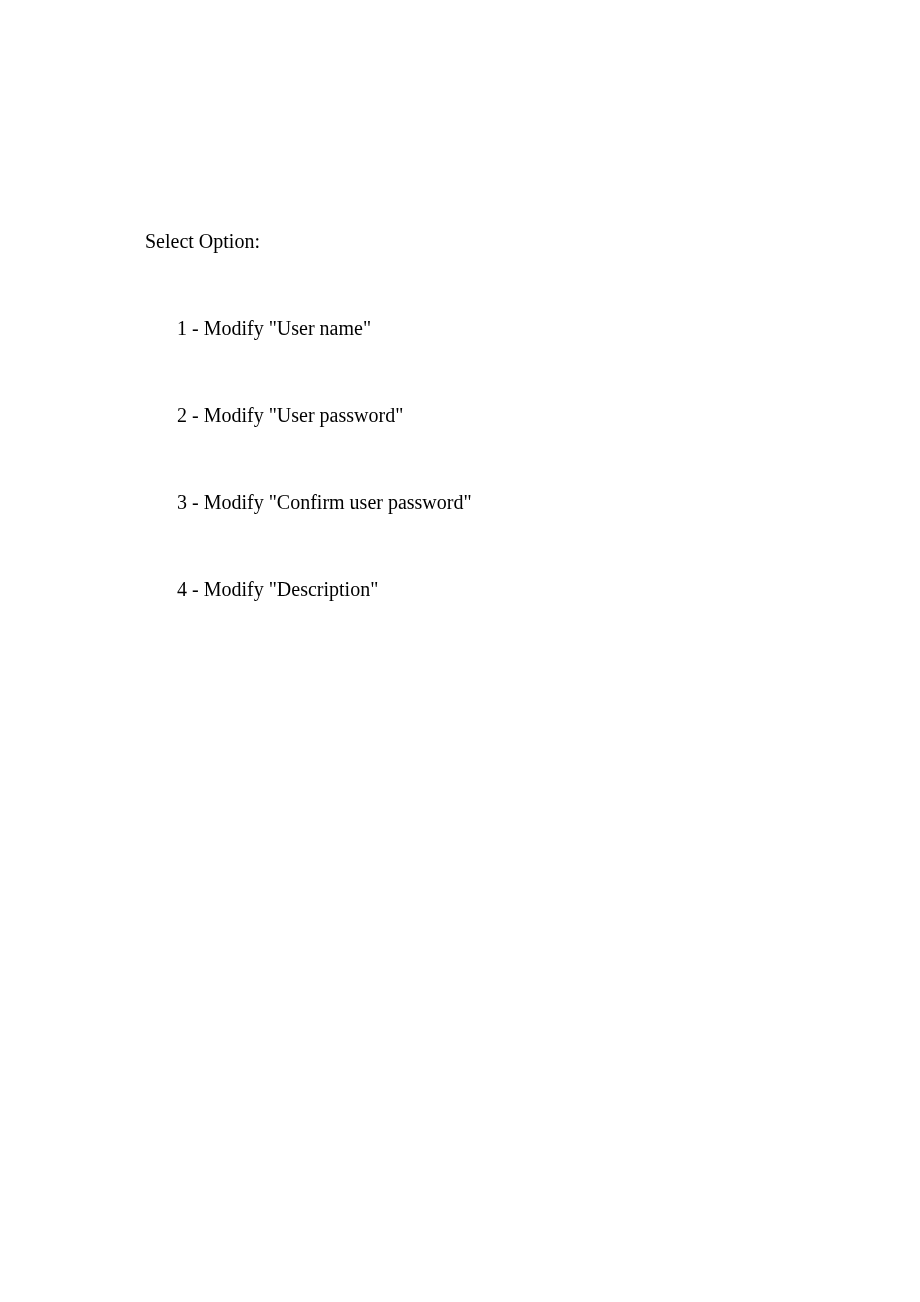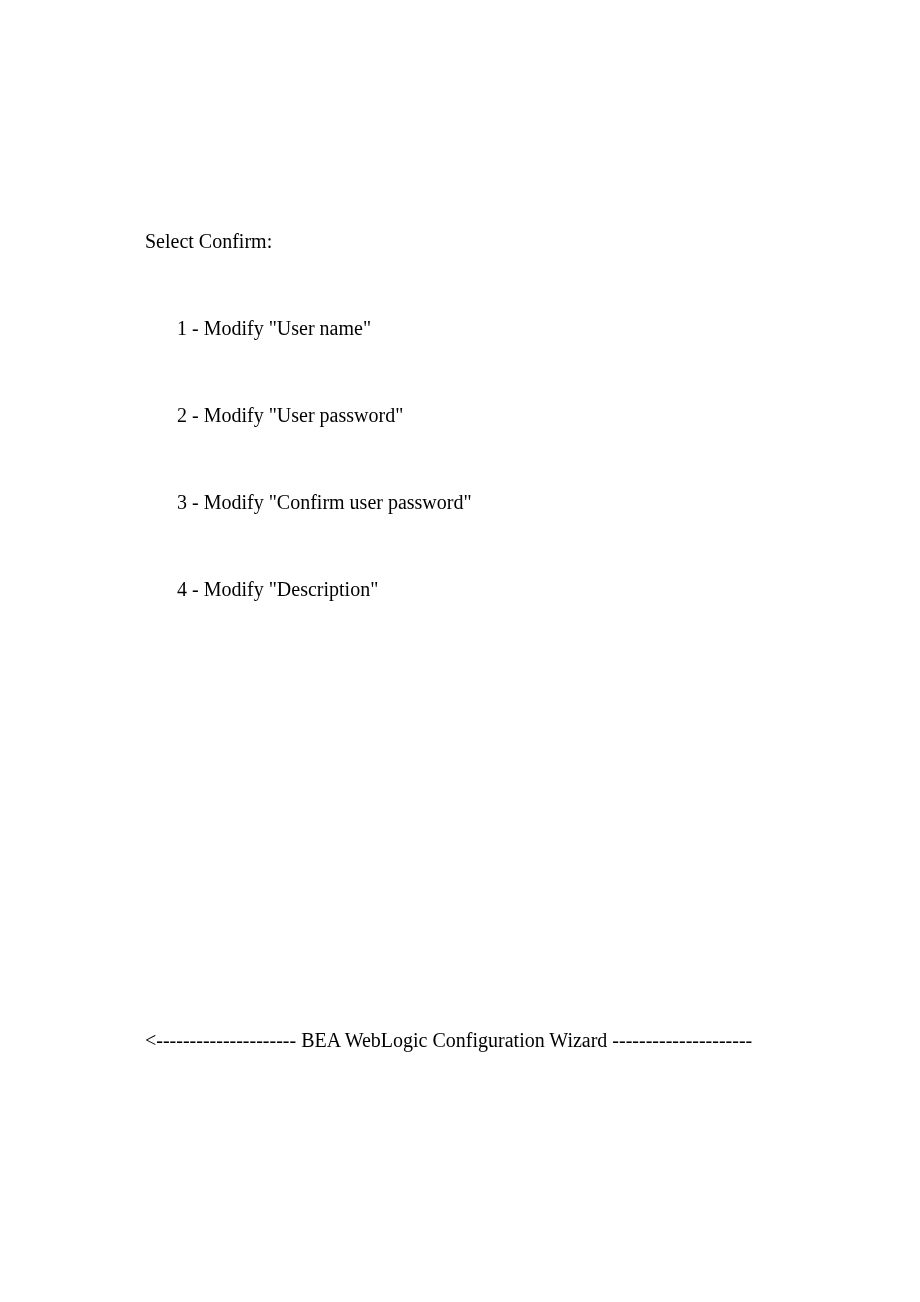--- a/index.html
+++ b/index.html
@@ -39,32 +39,31 @@
     }
     .spacer-xl {
       height: 88px;
     }
   </style>
 </head>
 <body>
 
 <div class="content">
 
-  <div class="line">Select Confirm:</div>
+  <div class="line">Select Option:</div>
   <div class="line indented">1 - Modify "User name"</div>
   <div class="line indented">2 - Modify "User password"</div>
   <div class="line indented">3 - Modify "Confirm user password"</div>
   <div class="line indented">4 - Modify "Description"</div>
 
   <div class="spacer-xl"></div>
 
 
   <div class="spacer-md"></div>
 
-  <div class="line">&lt;--------------------- BEA WebLogic Configuration Wizard ---------------------</div>
 
   <div class="spacer-sm"></div>
 
   
   
 
   
 
   
   

